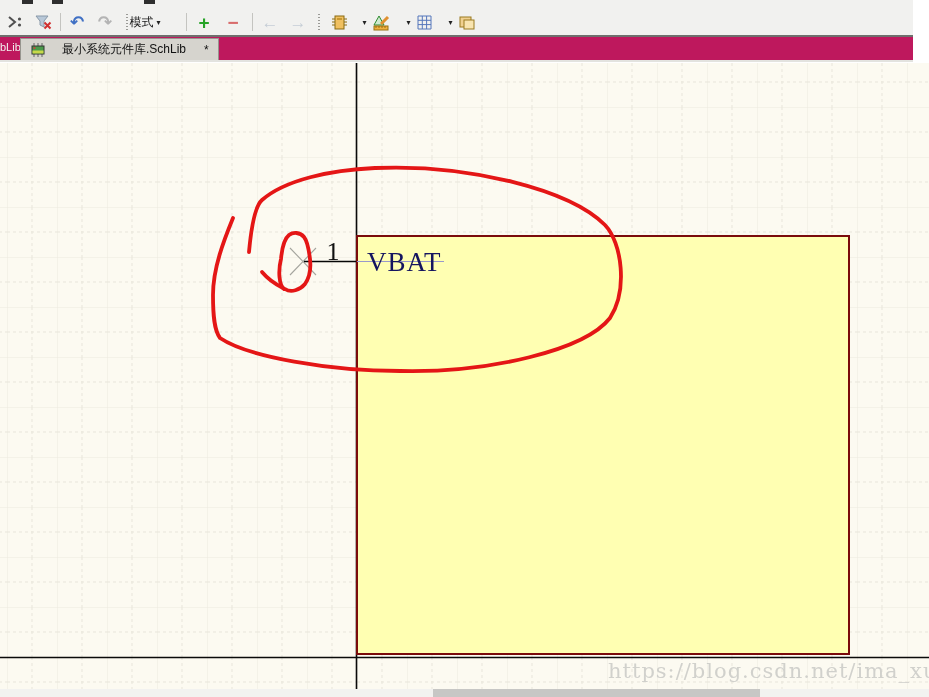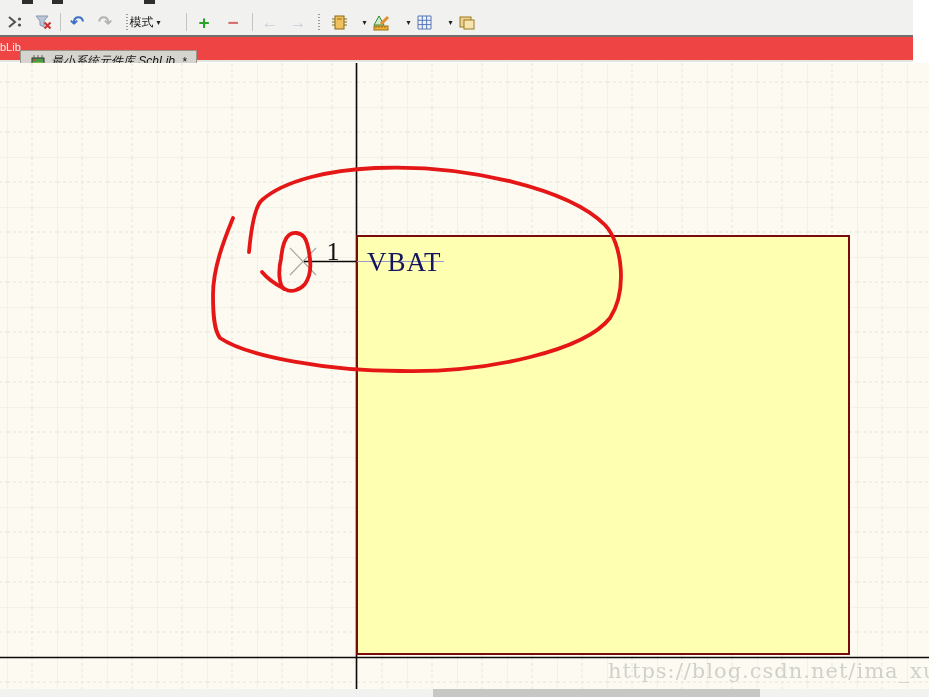--- a/index.html
+++ b/index.html
@@ -13,26 +13,26 @@
   .tbtn{position:absolute;top:1px;height:22px;min-width:22px;display:flex;align-items:center;
         justify-content:center;border-radius:2px;}
   .glyph{font-weight:bold;line-height:1;}
   .vsep{position:absolute;top:3px;height:18px;width:0;border-left:1px solid #C4C4C0;}
   .handle{position:absolute;top:4px;height:16px;width:2px;
           background-image:repeating-linear-gradient(to bottom,#9A9A96 0 1px,transparent 1px 3px);}
   .ddarrow{font-size:8px;color:#222;margin-left:3px;}
   .mode-label{font-size:12px;color:#1A1A1A;}
 
   
-  .tabbar{position:absolute;left:0;top:35px;width:913px;height:23px;background:#ef4444;
+  .tabbar{position:absolute;left:0;top:35px;width:913px;height:23px;background:#be185d;
           border-top:2px solid #6F6F6D;border-bottom:2px solid #E3E3DF;}
   .partial-tab{position:absolute;left:0;top:4px;color:#F2F2EE;font-size:11px;}
-  .active-tab{position:absolute;left:20px;top:13px;height:21px;background:#D6D4CE;
+  .active-tab{position:absolute;left:20px;top:1px;height:21px;background:#D6D4CE;
               border:1px solid #97958E;border-bottom:none;display:flex;align-items:center;
-              gap:5px;padding:0 9px;white-space:nowrap;font-style:italic;}
+              gap:16px;padding:0 9px;white-space:nowrap;}
   .active-tab .tab-label{font-size:12px;color:#111;}
   .active-tab .tab-star{font-size:12px;color:#111;margin-left:2px;}
 
   
   .canvas{position:absolute;left:0;top:63px;width:929px;height:626px;background:#FCFAF1;}
   .watermark{position:absolute;left:608px;top:659px;width:321px;overflow:hidden;
              white-space:nowrap;font-family:"DejaVu Serif","Liberation Serif",serif;
              font-size:21px;letter-spacing:1px;color:#CFCFCB;opacity:.95;z-index:5;}
 
   

